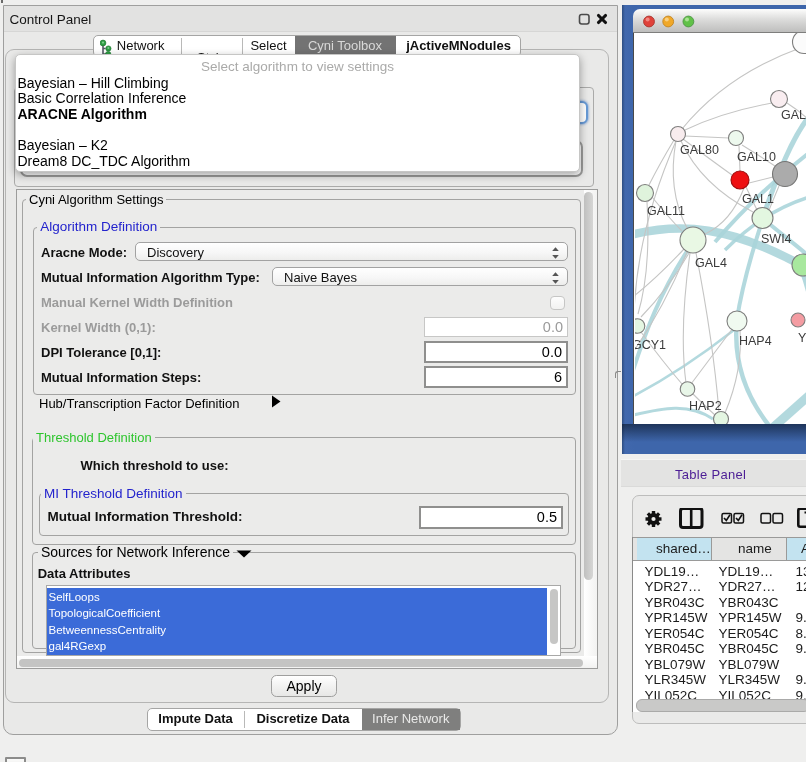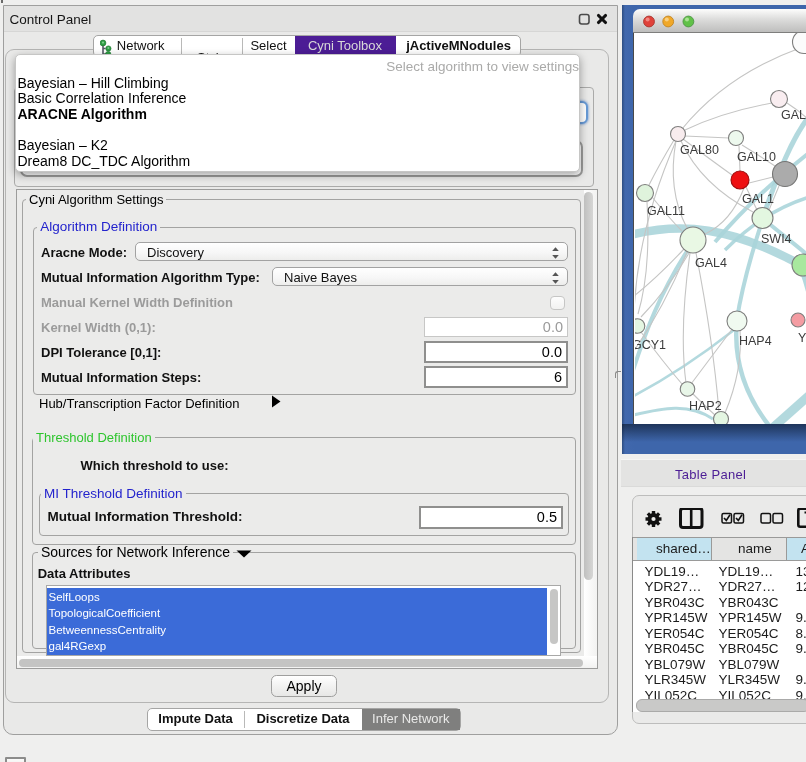--- a/index.html
+++ b/index.html
@@ -42,30 +42,30 @@
     <circle cx="3" cy="4" r="2.9" fill="#2f9e44" stroke="#1e7a30" stroke-width="0.7"></circle>
     <circle cx="8.4" cy="9.5" r="2.6" fill="#2f9e44" stroke="#1e7a30" stroke-width="0.7"></circle>
     <circle cx="8.2" cy="15" r="2.6" fill="#2f9e44" stroke="#1e7a30" stroke-width="0.7"></circle>
     <circle cx="3" cy="3.6" r="1.1" fill="#7ccf8d"></circle>
     <circle cx="8.4" cy="9.1" r="1" fill="#7ccf8d"></circle>
   </svg>
   <div class="abs" style="left:87px;top:2px;height:18px;border-left:1px solid #b9b9b8;"></div>
   <div class="abs" style="left:88px;top:12px;width:60px;height:20px;line-height:20px;text-align:center;">Style</div>
   <div class="abs" style="left:148px;top:2px;height:18px;border-left:1px solid #b9b9b8;"></div>
   <div class="abs" style="left:149px;top:0;width:52px;height:20px;line-height:20px;text-align:center;">Select</div>
-  <div class="abs" style="left:201px;top:0;width:101px;height:20px;line-height:20px;text-align:center;background:#4c1d95;color:#d9d9d8;">Cyni Toolbox</div>
+  <div class="abs" style="left:201px;top:0;width:101px;height:20px;line-height:20px;text-align:center;background:#737373;color:#d9d9d8;">Cyni Toolbox</div>
   <div class="abs" style="left:302px;top:0;width:126px;height:20px;line-height:20px;text-align:center;font-weight:bold;">jActiveMNodules</div>
 </div>
 
 <div class="abs" style="left:14px;top:87px;width:580px;height:100px;border:1px solid #aaaaa9;border-radius:4px;box-sizing:border-box;"></div>
 <div class="abs" style="left:22px;top:101px;width:566px;height:23px;background:#fff;border:2.5px solid #6699d5;border-radius:6px;box-shadow:0 0 2px 1px rgba(90,140,210,0.5);box-sizing:border-box;"></div>
 <div class="abs" style="left:20px;top:140px;width:563px;height:37px;background:#fdfdfd;border:2px solid #9c9c9b;border-radius:7px;box-sizing:border-box;"></div>
 
 <div class="abs" style="left:15px;top:53.5px;width:565px;height:118.5px;background:#fff;border:1px solid #c6c6c5;border-radius:5px;box-shadow:0 3px 8px rgba(0,0,0,0.35);box-sizing:border-box;font-size:14px;">
-  <div class="abs" style="left:0;top:4px;width:100%;text-align:right;color:#aaaaa9;font-size:13.5px;">Select algorithm to view settings</div>
+  <div class="abs" style="left:0;top:4px;width:100%;text-align:center;color:#aaaaa9;font-size:13.5px;">Select algorithm to view settings</div>
   <div class="abs" style="left:1.5px;top:20px;color:#000;">Bayesian – Hill Climbing</div>
   <div class="abs" style="left:1.5px;top:35.7px;color:#000;">Basic Correlation Inference</div>
   <div class="abs" style="left:1.5px;top:51.4px;color:#000;font-weight:bold;">ARACNE Algorithm</div>
   <div class="abs" style="left:1.5px;top:82.8px;color:#000;">Bayesian – K2</div>
   <div class="abs" style="left:1.5px;top:98.5px;color:#000;">Dream8 DC_TDC Algorithm</div>
 </div>
 
 <div class="abs" id="scrollpane" style="left:16px;top:189px;width:582px;height:480px;background:#ebebea;border:1px solid #9c9c9b;box-sizing:border-box;overflow:hidden;">
 
   <div class="gbox" style="left:4.5px;top:9px;width:557px;height:452px;"></div>

